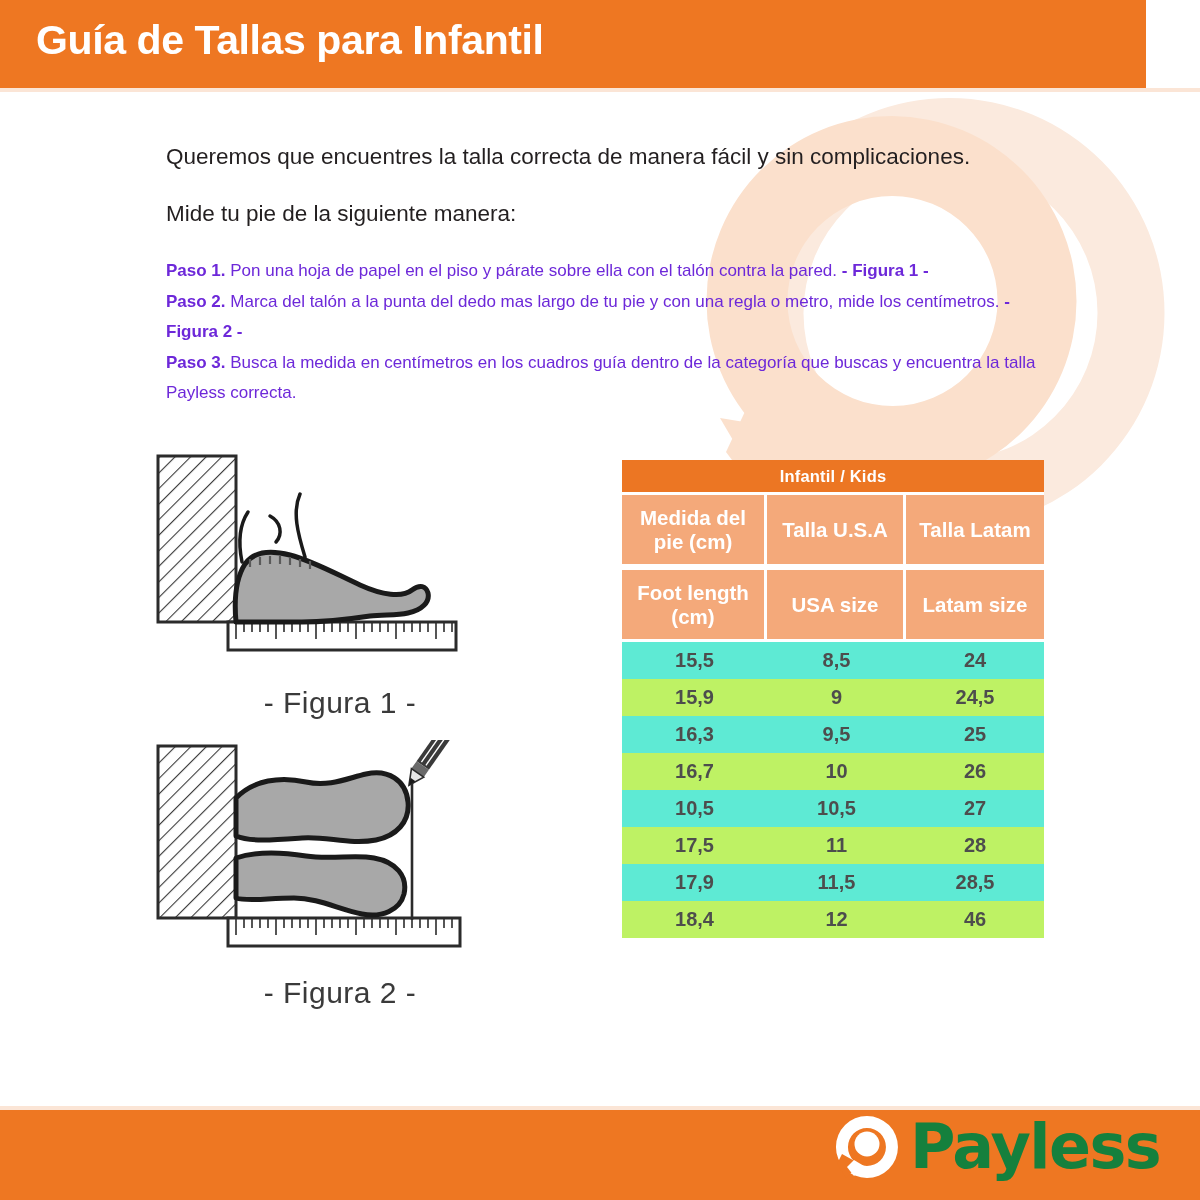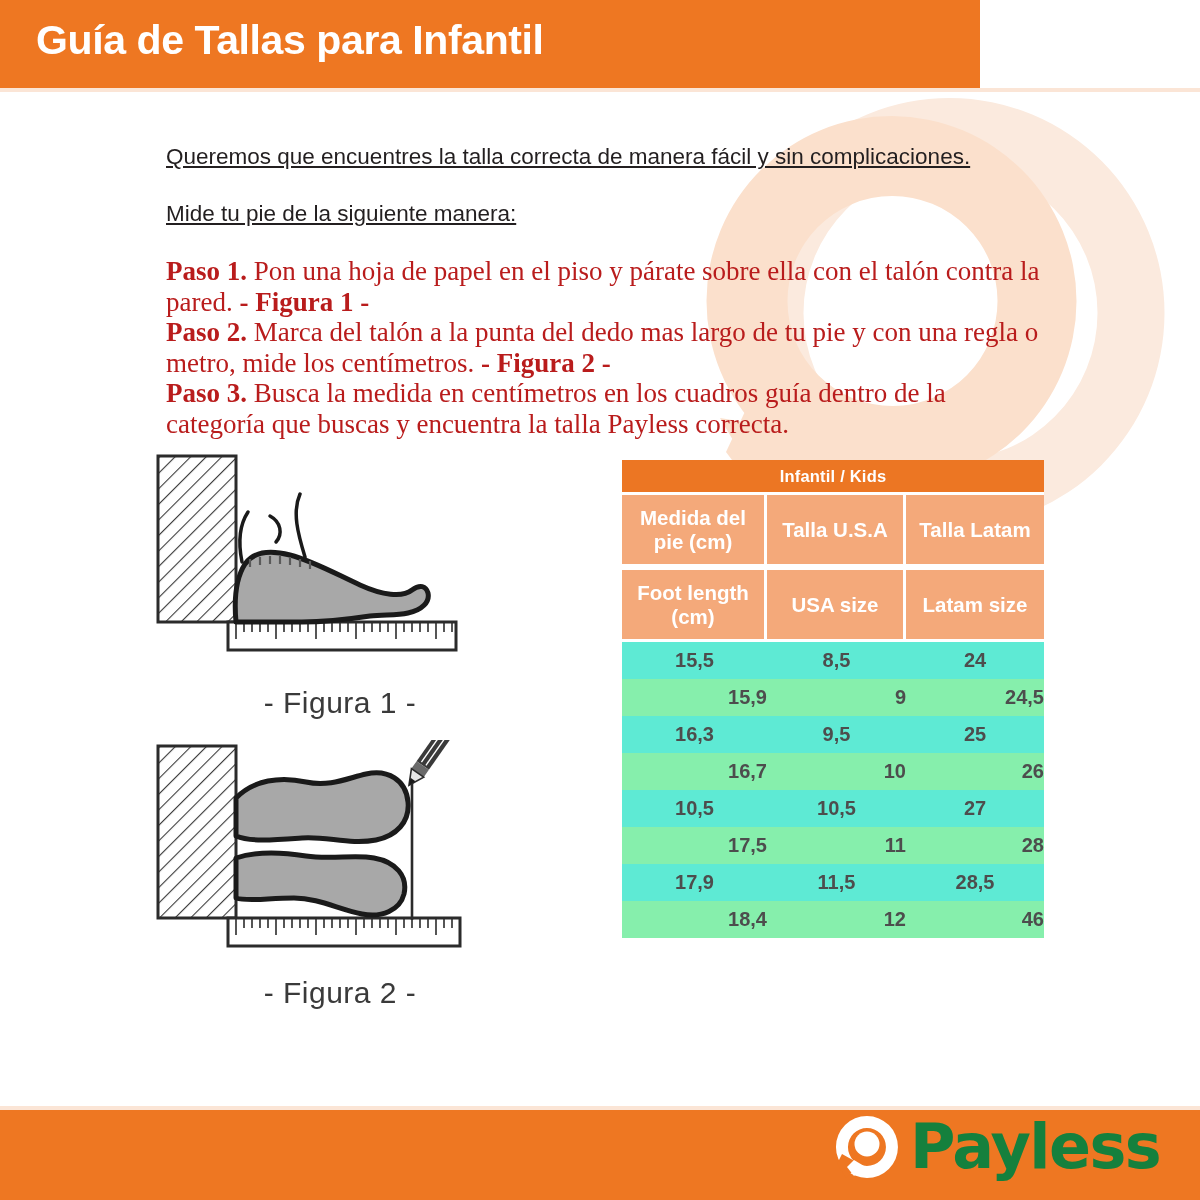--- a/index.html
+++ b/index.html
@@ -15,21 +15,21 @@
     color: #231f20;
     overflow: hidden;
     position: relative;
   }
 
   
   .header-bar {
     position: absolute;
     left: 0;
     top: 0;
-    width: 980px;
+    width: 1146px;
     height: 88px;
     background: #ee7722;
     box-sizing: border-box;
   }
   .header-title {
     position: absolute;
     left: 36px;
     top: 17px;
     font-size: 41px;
     font-weight: bold;
@@ -73,31 +73,29 @@
     position: absolute;
     left: 166px;
     top: 50px;
     width: 880px;
   }
   .para {
     font-size: 22.5px;
     line-height: 30px;
     color: #231f20;
     margin: 0;
-    text-decoration: underline;
   }
   .para.spaced { margin-top: 27px; }
   .steps {
     margin-top: 27px;
   }
   .step-line {
-    font-size: 27px;
+    font-size: 17px;
     line-height: 30.5px;
-    color: #b91c1c;
-    font-family: Liberation Serif, serif;
+    color: #6d28d9;
   }
   .step-line b { font-weight: bold; }
 
   
   .figures {
     position: absolute;
     left: 150px;
     top: 358px;
     width: 380px;
   }
@@ -157,21 +155,21 @@
   .tbl-head-cell:last-child { border-right: none; }
   .tbl-data-cell {
     font-size: 20px;
     font-weight: bold;
     color: #4d4d4d;
     text-align: center;
     height: 37px;
     vertical-align: middle;
   }
   tr.row-shaded .tbl-data-cell { background: #5eead4; }
-  tr.row-plain .tbl-data-cell { background: #86efac; text-align: right; }
+  tr.row-plain .tbl-data-cell { background: #bef264; }
   .col-1 { width: 145px; }
   .col-2 { width: 139px; }
   .col-3 { width: 138px; }
 
   
   .footer-bar {
     position: absolute;
     left: 0;
     top: 1110px;
     width: 1200px;

